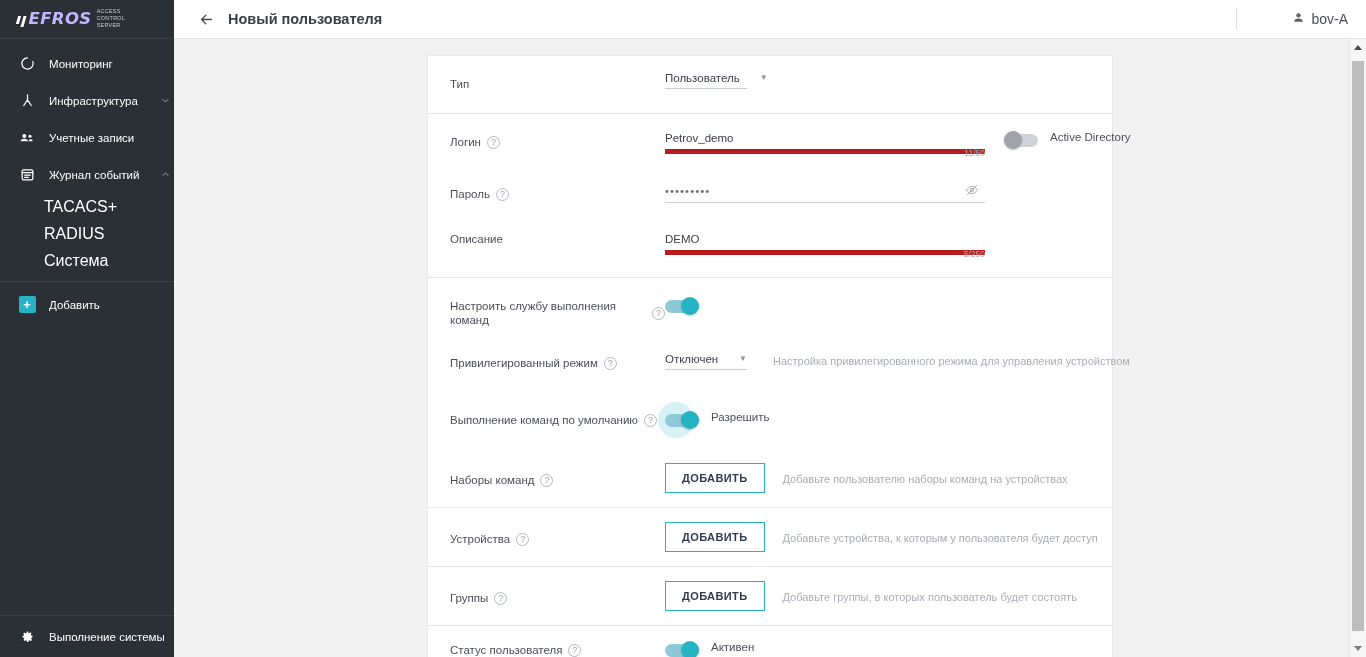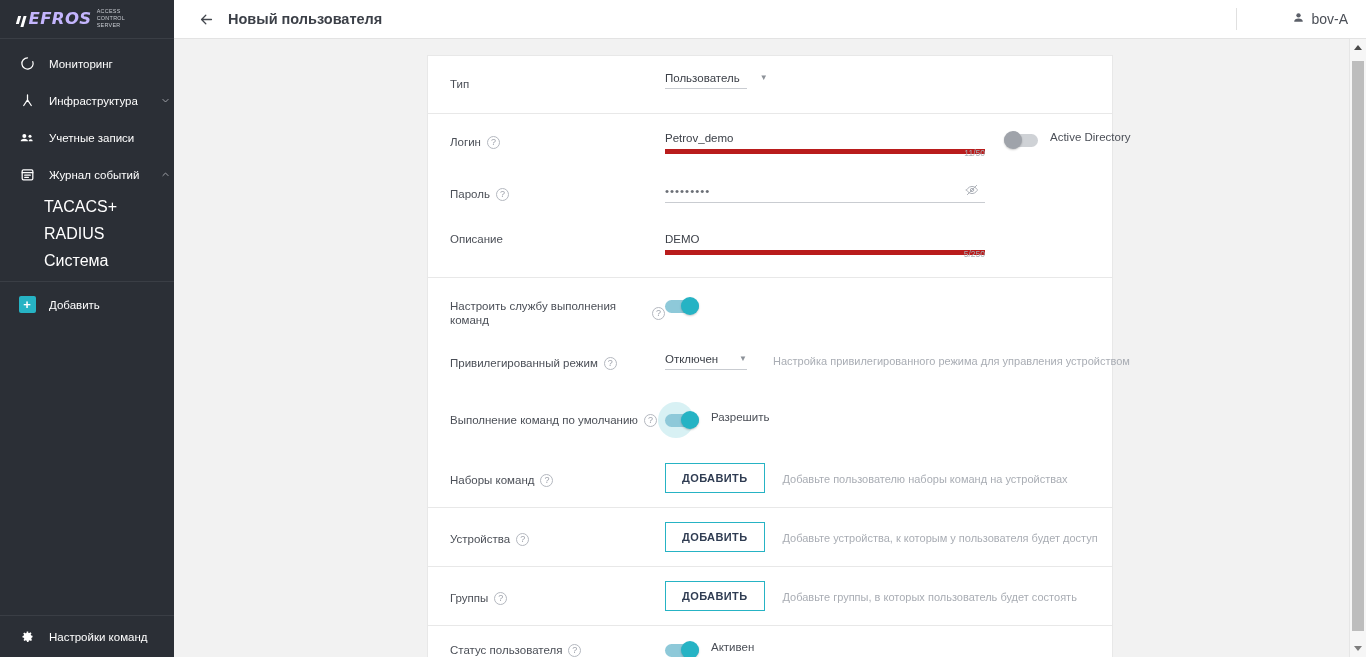--- a/index.html
+++ b/index.html
@@ -336,21 +336,21 @@
     </nav>
 
     <div class="sidebar-bottom">
       <div class="settings-item">
         <span class="nav-ico">
           <svg width="15" height="15" viewBox="0 0 24 24" fill="#ffffff">
             <path d="M12 8.3a3.7 3.7 0 1 0 0 7.4 3.7 3.7 0 0 0 0-7.4zm0 5.6a1.9 1.9 0 1 1 0-3.8 1.9 1.9 0 0 1 0 3.8z"></path>
             <path d="M20 13.2v-2.4l-2.2-.4a6.2 6.2 0 0 0-.7-1.7l1.3-1.8-1.7-1.7-1.8 1.3a6.2 6.2 0 0 0-1.7-.7L13.2 4h-2.4l-.4 2.2a6.2 6.2 0 0 0-1.7.7L6.9 5.6 5.2 7.3l1.3 1.8a6.2 6.2 0 0 0-.7 1.7L4 11.2v2.4l2.2.4c.15.6.4 1.17.7 1.7l-1.3 1.8 1.7 1.7 1.8-1.3c.53.3 1.1.55 1.7.7l.4 2.2h2.4l.4-2.2c.6-.15 1.17-.4 1.7-.7l1.8 1.3 1.7-1.7-1.3-1.8c.3-.53.55-1.1.7-1.7z"></path>
           </svg>
         </span>
-        <span class="nav-label">Настройки команд</span>
+        <span class="nav-label">Выполнение системы</span>
       </div>
     </div>
   </aside>
 
   <div class="main">
 
     <header class="topbar">
       <span class="back-arrow">
         <svg width="17" height="17" viewBox="0 0 24 24" fill="none" stroke="#43474e" stroke-width="1.8" stroke-linecap="round" stroke-linejoin="round">
           <path d="M19 12H5M11 6l-6 6 6 6"></path>

